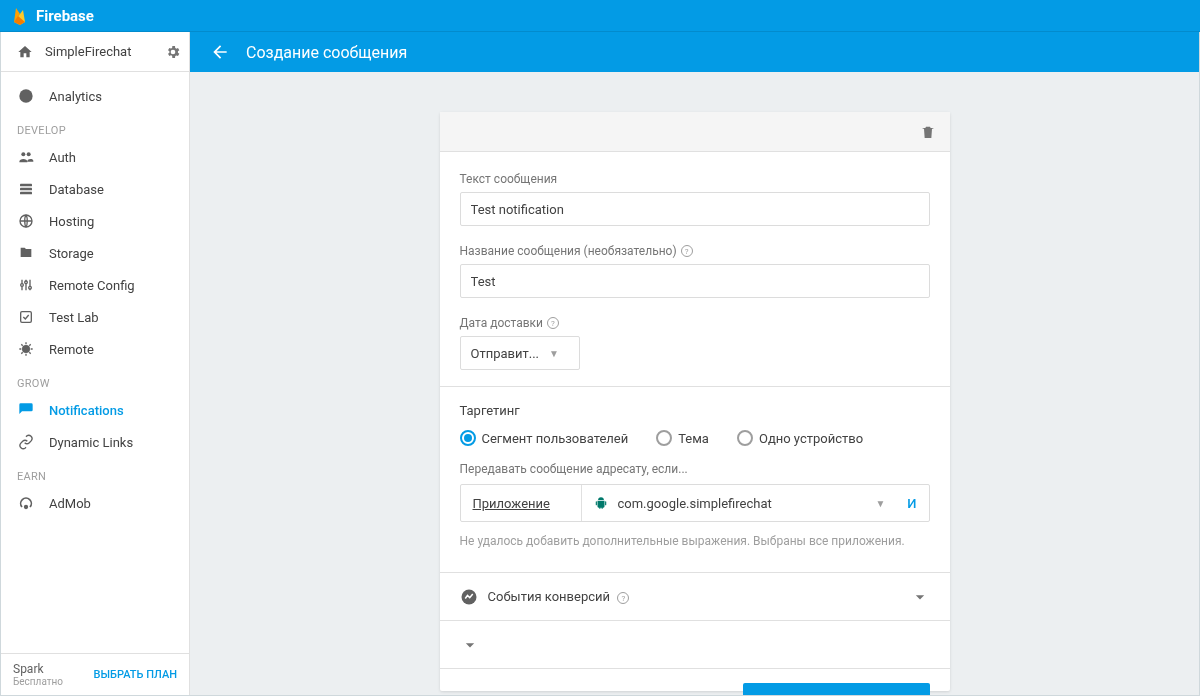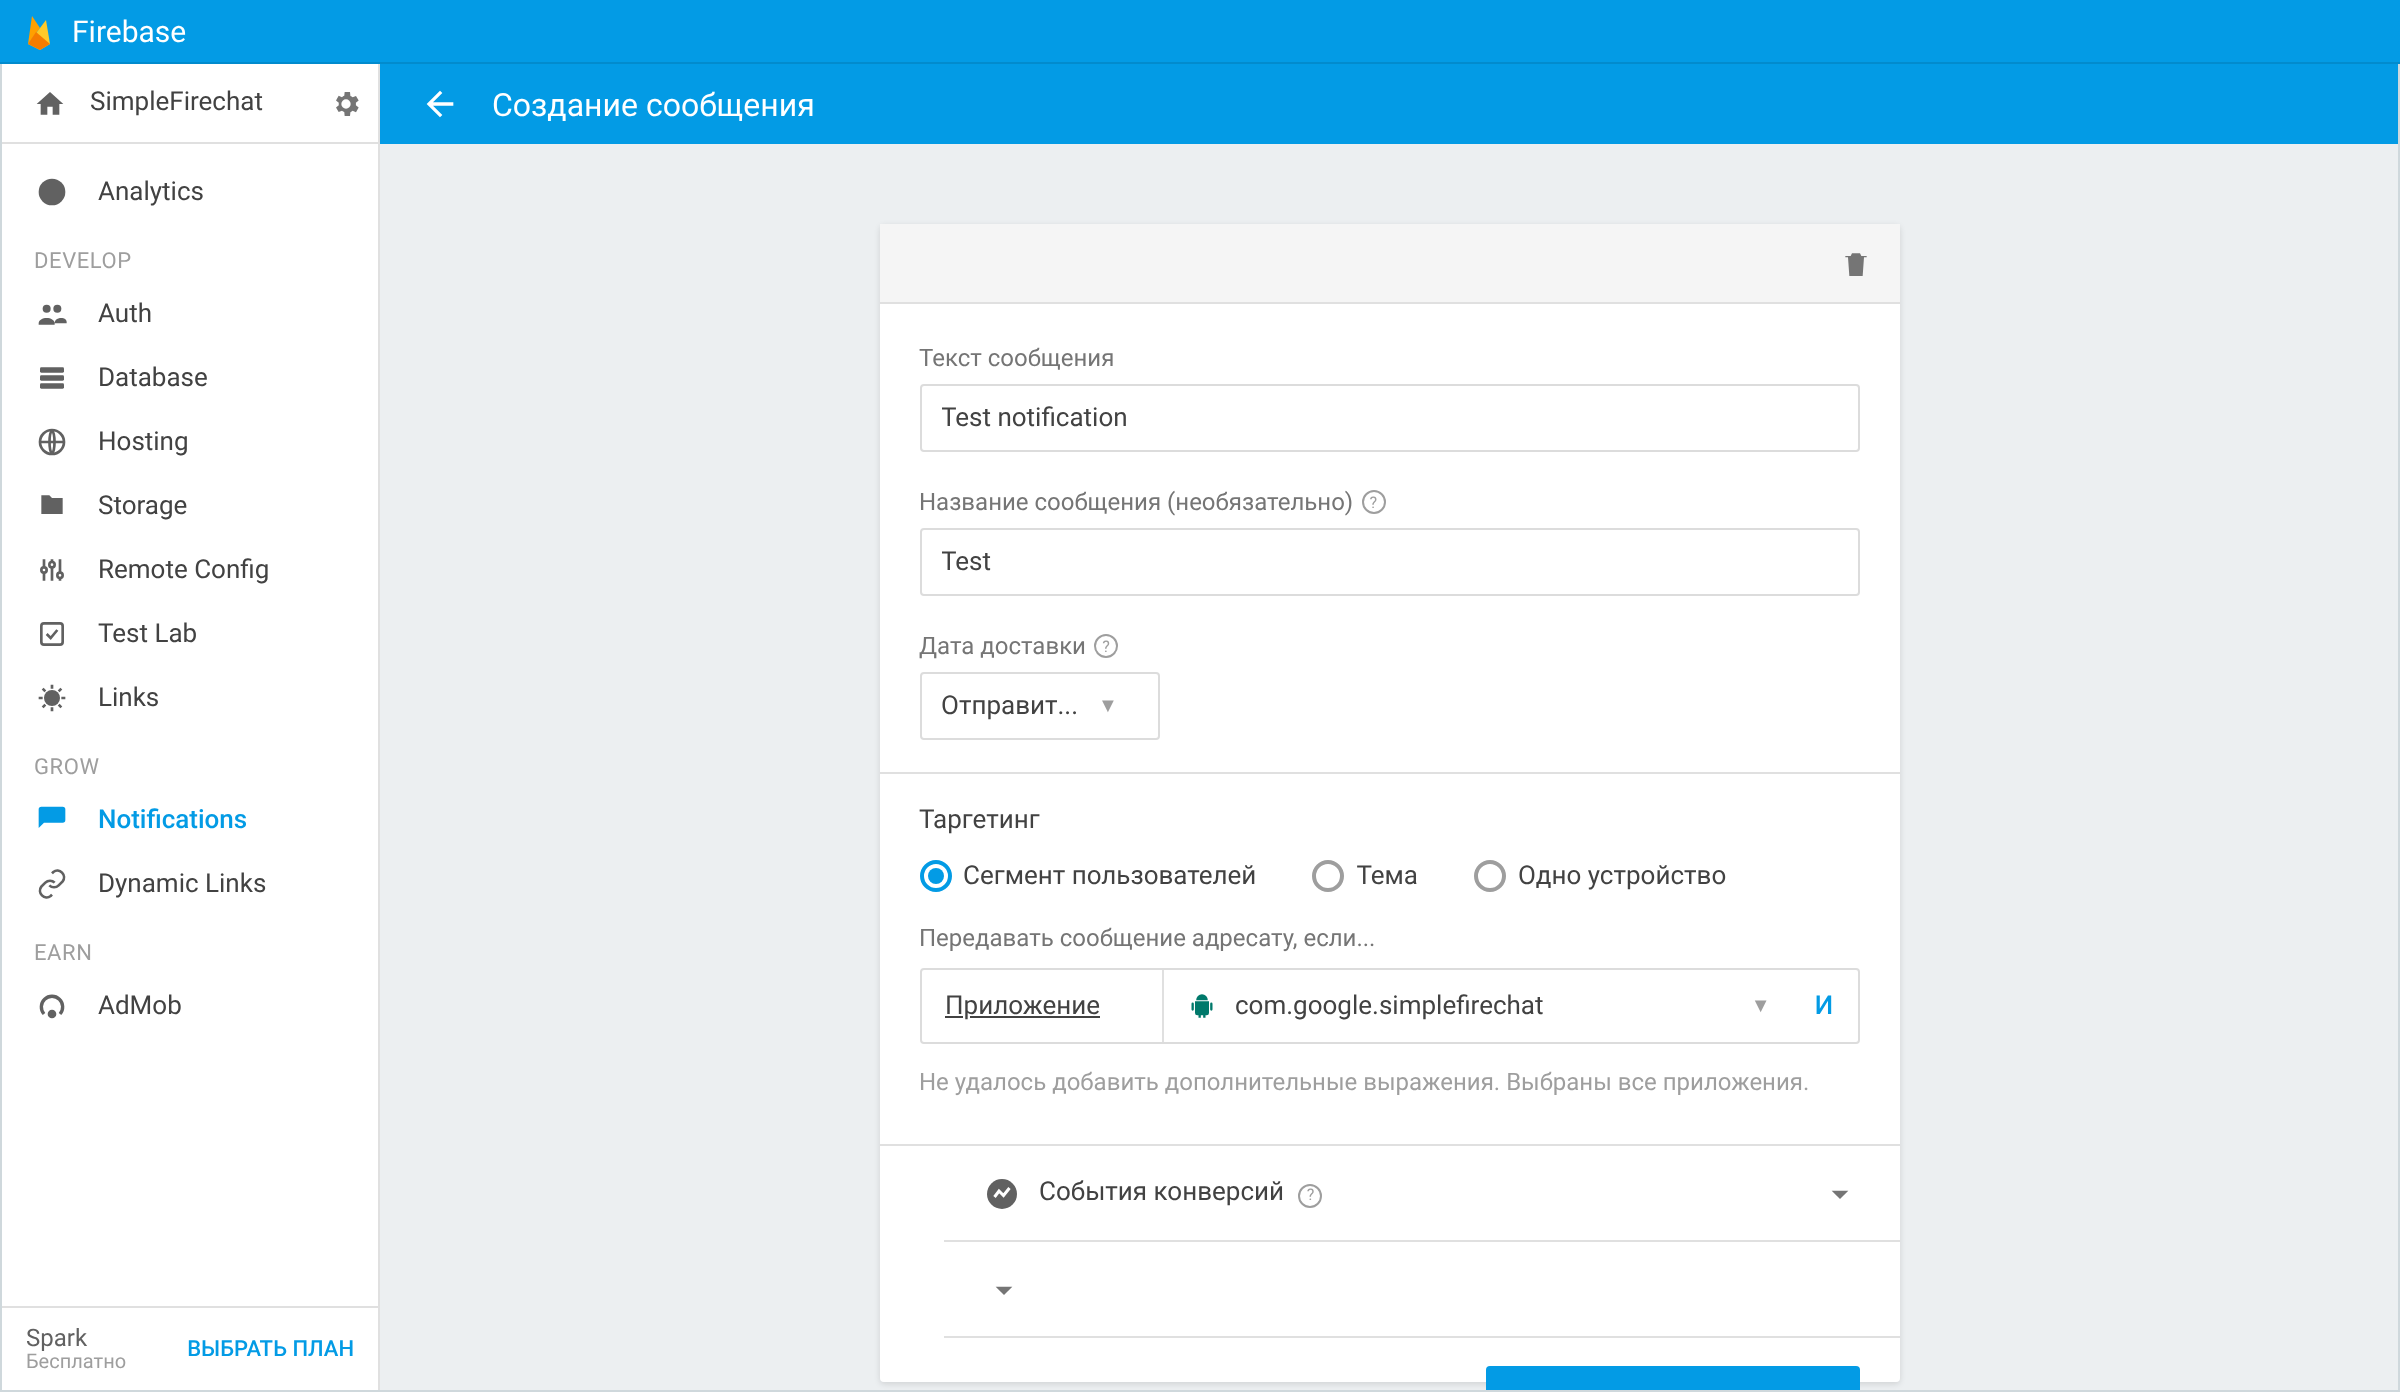--- a/index.html
+++ b/index.html
@@ -1,20 +1,20 @@
 <!DOCTYPE html>
 <html><head>
 <meta charset="utf-8">
 <style>
 * { margin: 0; padding: 0; box-sizing: border-box; font-family: Roboto, Arial, sans-serif; }
 body { background: #eceff1; width: 1200px; height: 696px; overflow: hidden; }
 
 .topbar { height: 32px; background: #039be5; display: flex; align-items: center; padding: 0 12px; border-bottom: 1px solid rgba(0,0,0,0.1); }
 .topbar .logo-icon { width: 16px; height: 22px; margin-right: 8px; }
-.topbar .brand { color: #fff; font-size: 15px; font-weight: 400; }
+.topbar .brand { color: #fff; font-size: 15px; font-weight: 700; }
 
 .shell { display: flex; height: calc(100% - 32px); border: 1px solid #cfd8dc; border-top: none; }
 
 .sidebar { width: 189px; background: #fff; display: flex; flex-direction: column; border-right: 1px solid #e0e0e0; }
 .project-row { display: flex; align-items: center; height: 40px; padding: 0 8px 0 16px; border-bottom: 1px solid #e0e0e0; }
 .project-row .home-icon { color: #616161; margin-right: 12px; }
 .project-row .project-name { flex: 1; font-size: 13px; color: #424242; }
 .project-row .gear-icon { color: #757575; cursor: pointer; }
 
 .nav { flex: 1; overflow-y: auto; padding-top: 8px; }
@@ -58,21 +58,21 @@
 .app-selector { display: flex; border: 1px solid #dcdcdc; border-radius: 2px; height: 38px; margin-bottom: 12px; }
 .app-selector .left { width: 120px; display: flex; align-items: center; padding: 0 12px; font-size: 13px; color: #424242; text-decoration: underline; }
 .app-selector .right { flex: 1; display: flex; align-items: center; padding: 0 12px; border-left: 1px solid #e0e0e0; gap: 10px; }
 .android-icon { color: #00796b; }
 .app-id { flex: 1; font-size: 13px; color: #424242; }
 .app-selector .dd-arrow { color: #9e9e9e; font-size: 10px; margin-right: 12px; }
 .and-link { color: #039be5; font-size: 13px; font-weight: 500; }
 .warn { font-size: 12px; color: #9e9e9e; margin-bottom: 4px; }
 
 .accordion { border-top: 1px solid #e0e0e0; }
-.accordion-item { height: 48px; display: flex; align-items: center; padding: 0 20px; font-size: 13px; color: #424242; cursor: pointer; border-bottom: 1px solid #e0e0e0; margin-left: 32px; }
+.accordion-item { height: 48px; display: flex; align-items: center; padding: 0 20px; font-size: 13px; color: #424242; cursor: pointer; border-bottom: 1px solid #e0e0e0; }
 .accordion-item .acc-icon { margin-right: 10px; }
 .accordion-item .acc-label { flex: 1; }
 .accordion-item .chevron { color: #757575; }
 
 .card-actions { display: flex; justify-content: flex-end; gap: 8px; padding: 14px 20px; }
 .btn { height: 36px; padding: 0 14px; border: none; border-radius: 2px; font-size: 13px; font-weight: 500; cursor: pointer; }
 .btn-flat { background: transparent; color: #757575; }
 .btn-primary { background: #039be5; color: #fff; }
 
 svg { display: block; }
@@ -175,21 +175,21 @@
           </span>
         <span>Test Lab</span>
       </div>
       <div class="nav-item">
         <span class="nav-icon">
             <svg width="16" height="16" viewBox="0 0 24 24" fill="currentColor">
               <circle cx="12" cy="12" r="6"></circle>
               <path d="M12 2v3M12 19v3M2 12h3M19 12h3M5 5l2 2M17 17l2 2M5 19l2-2M17 7l2-2" stroke="currentColor" stroke-width="2"></path>
             </svg>
           </span>
-        <span>Links</span>
+        <span>Remote</span>
       </div>
 
       <div class="nav-section">GROW</div>
       <div class="nav-item active">
         <span class="nav-icon">
             <svg width="16" height="16" viewBox="0 0 24 24" fill="currentColor">
               <path d="M20 2H4a2 2 0 00-2 2v14l4-4h14a2 2 0 002-2V4a2 2 0 00-2-2z"></path>
             </svg>
           </span>
         <span>Notifications</span>

